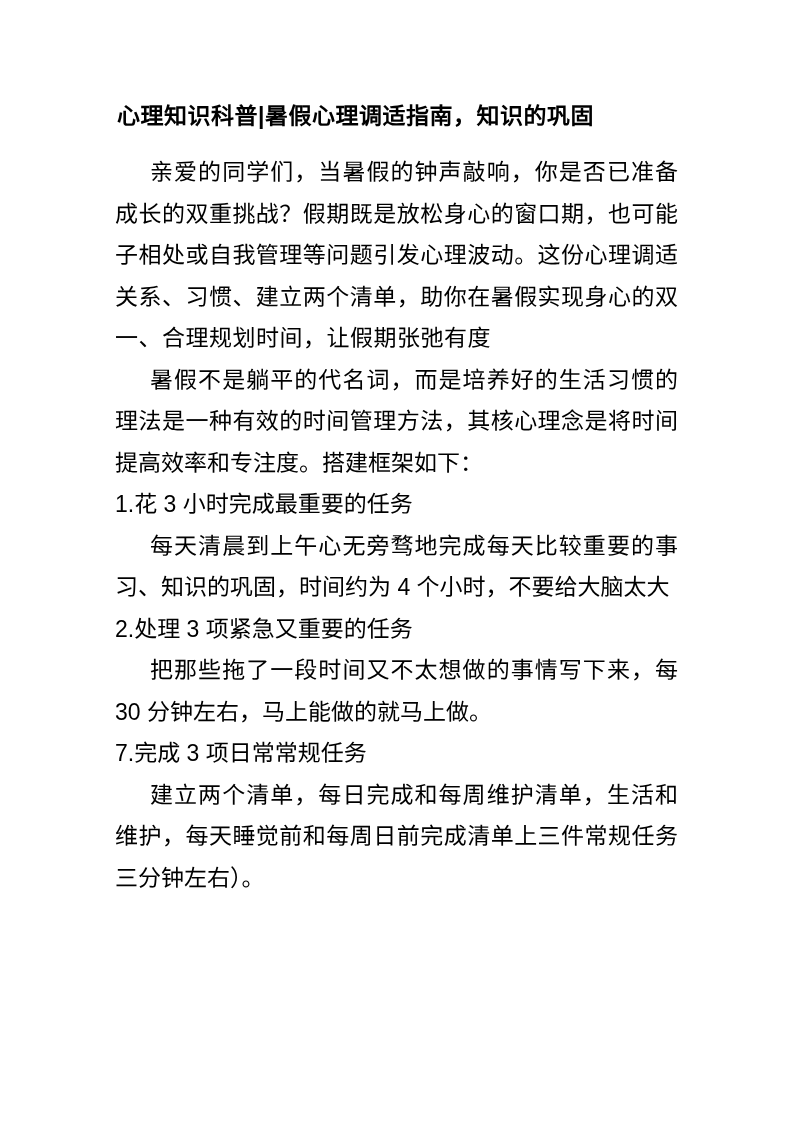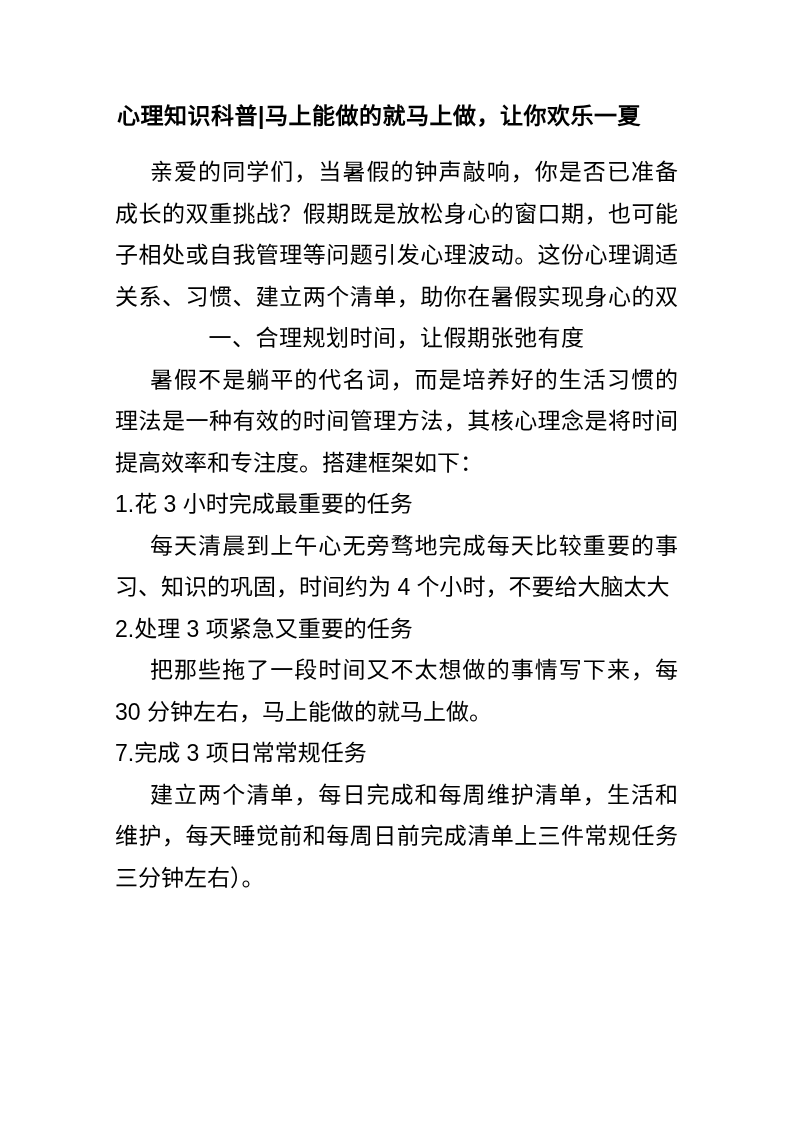--- a/index.html
+++ b/index.html
@@ -45,33 +45,33 @@
     text-align-last: justify;
   }
   .indent {
     text-indent: 35px;
   }
   .lastline {
     text-align: left;
     text-align-last: left;
   }
   .heading-line {
-    text-align: center;
+    text-align: left;
     letter-spacing: 0.5px;
   }
   .subheading-line {
     text-align: left;
   }
 </style>
 </head>
 <body>
 
 <main class="page">
 
-  <h1 class="doc-title">心理知识科普|马上能做的就马上做，让你欢乐一夏</h1>
+  <h1 class="doc-title">心理知识科普|暑假心理调适指南，知识的巩固</h1>
 
   <section class="block">
     <div class="line justify indent">亲爱的同学们，当暑假的钟声敲响，你是否已准备好迎接这场自由与</div>
     <div class="line justify">成长的双重挑战？假期既是放松身心的窗口期，也可能因节奏突变、亲</div>
     <div class="line justify">子相处或自我管理等问题引发心理波动。这份心理调适指南，将从规划、</div>
     <div class="line justify">关系、习惯、建立两个清单，助你在暑假实现身心的双向奔赴，把假期过</div>
   </section>
 
   <section class="block">
     <div class="line heading-line">一、合理规划时间，让假期张弛有度</div>

